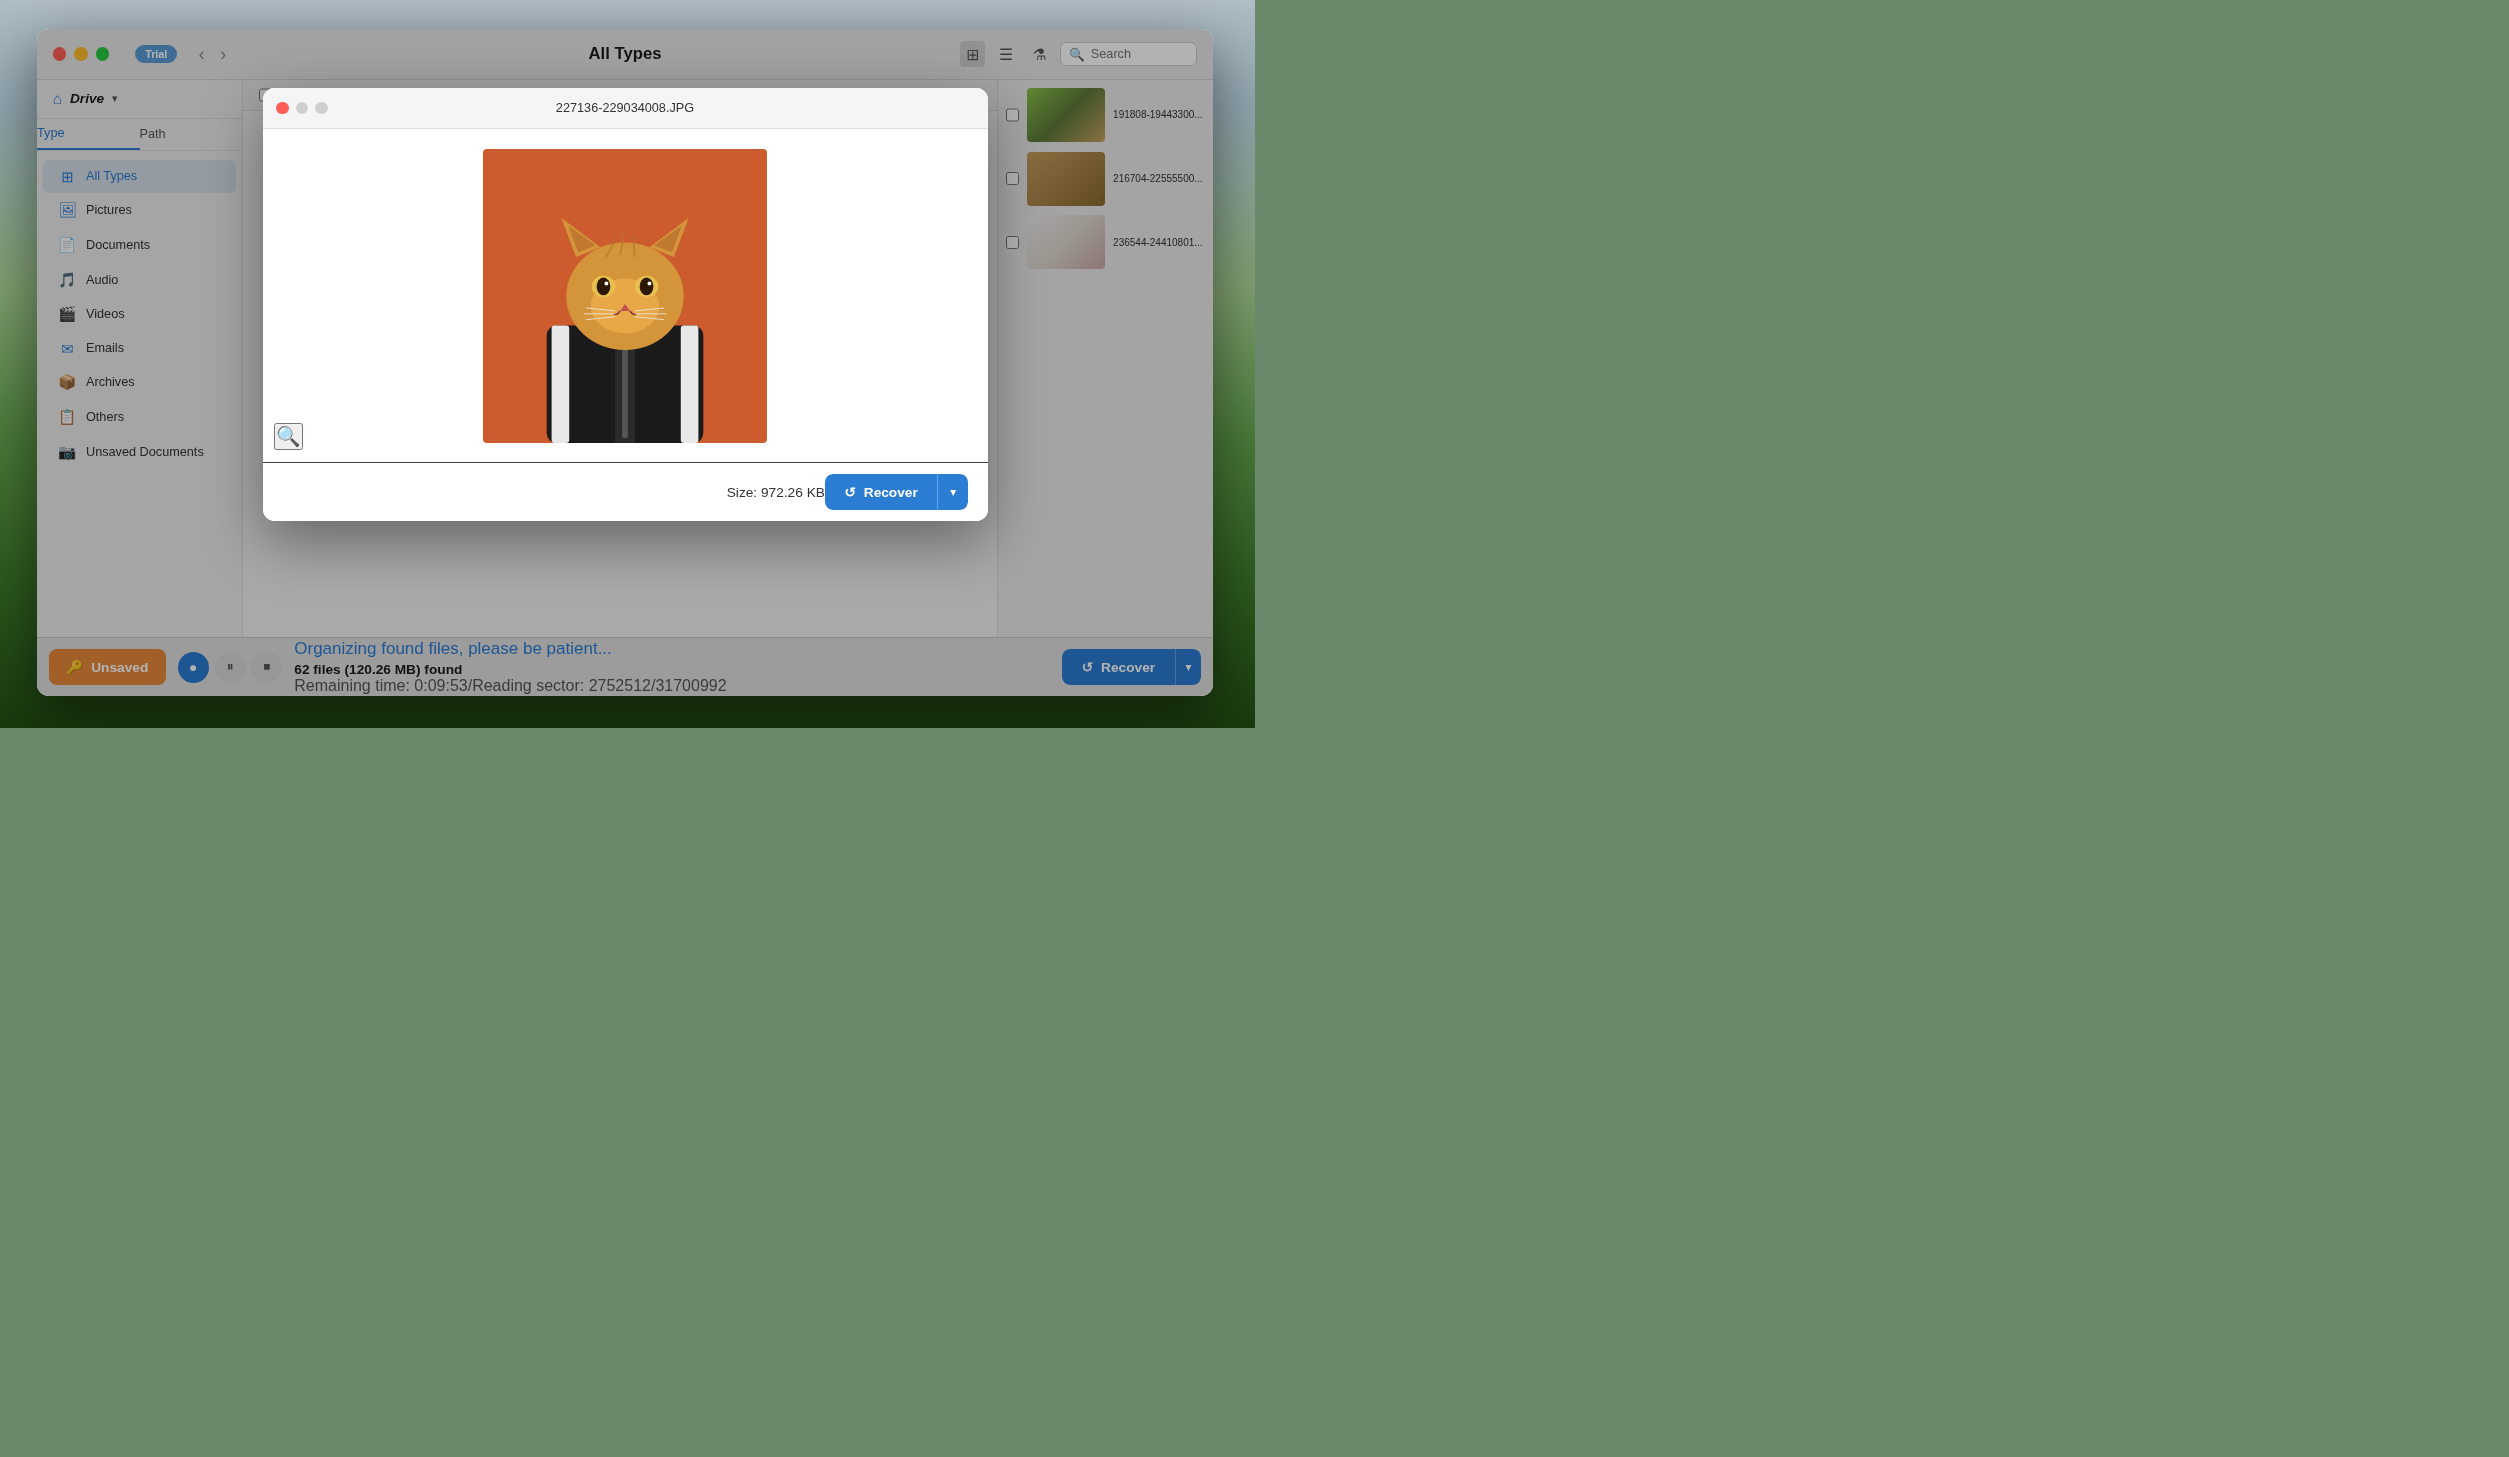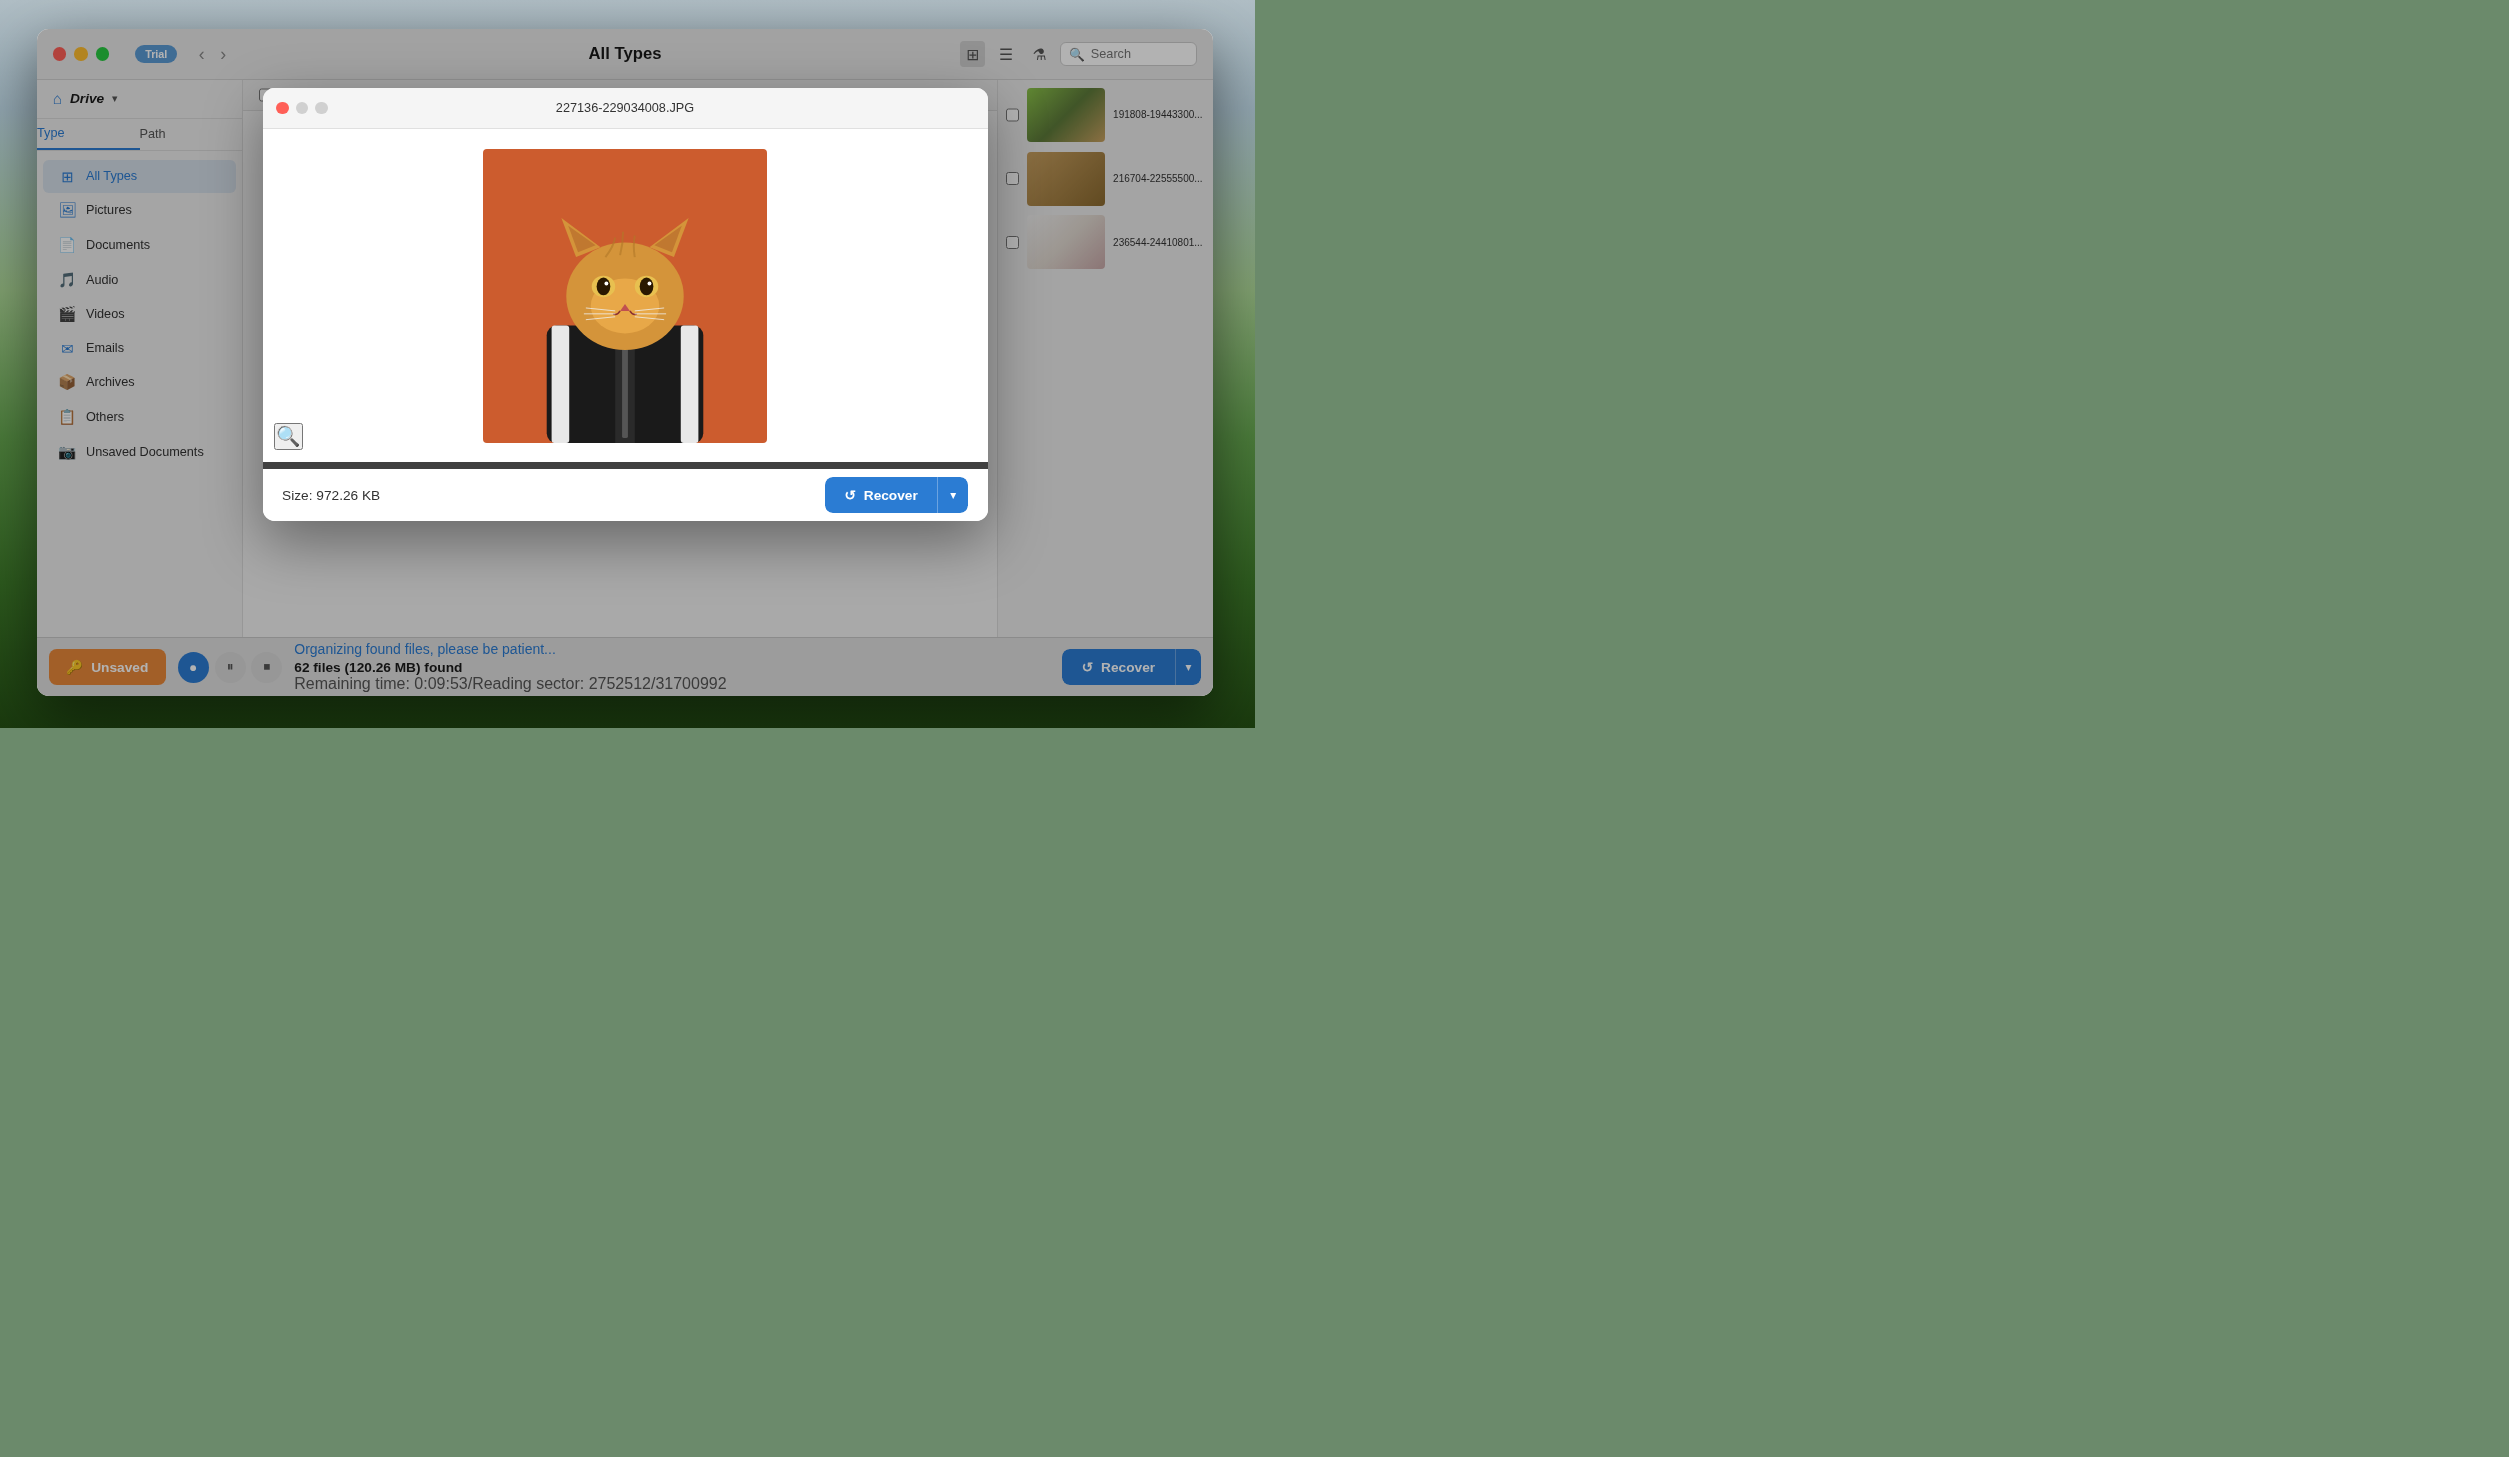--- a/index.html
+++ b/index.html
@@ -329,21 +329,21 @@
     .scan-found {
       font-size: 13.7px;
       font-weight: 600;
       color: #1a1a1a;
     }
     .scan-remaining {
       font-size: 16px;
       color: #555;
     }
     .scan-progress-text {
-      font-size: 14px;
+      font-size: 17px;
       color: #2b7cd3;
       text-align: center;
       margin-bottom: 3.9px;
     }
 
     .recover-main-btn {
       background: #2b7cd3;
       color: white;
       border: none;
       border-radius: 7.8px;
@@ -470,25 +470,25 @@
       bottom: 11.8px;
       left: 11.8px;
       font-size: 17.6px;
       color: #aaa;
       cursor: pointer;
     }
 
     .modal-footer {
       height: 59px;
       background: white;
-      border-top: 7px solid #404040;
+      border-top: 1px solid #404040;
       display: flex;
       align-items: center;
       padding: 0 19.6px;
-      justify-content: space-between;
+      justify-content: flex-end;
     }
     .file-size-text {
       font-size: 13.7px;
       color: #333;
     }
     .modal-recover-group {
       display: flex;
       border-radius: 7.8px;
       overflow: hidden;
     }

